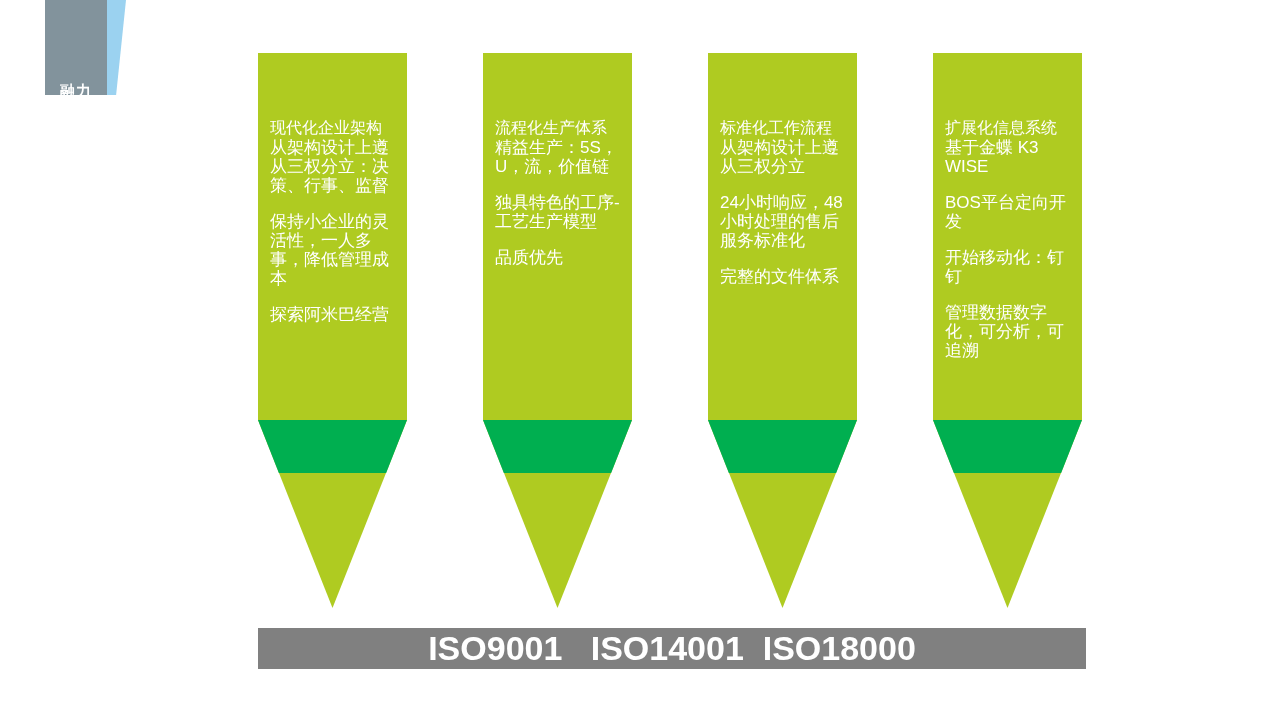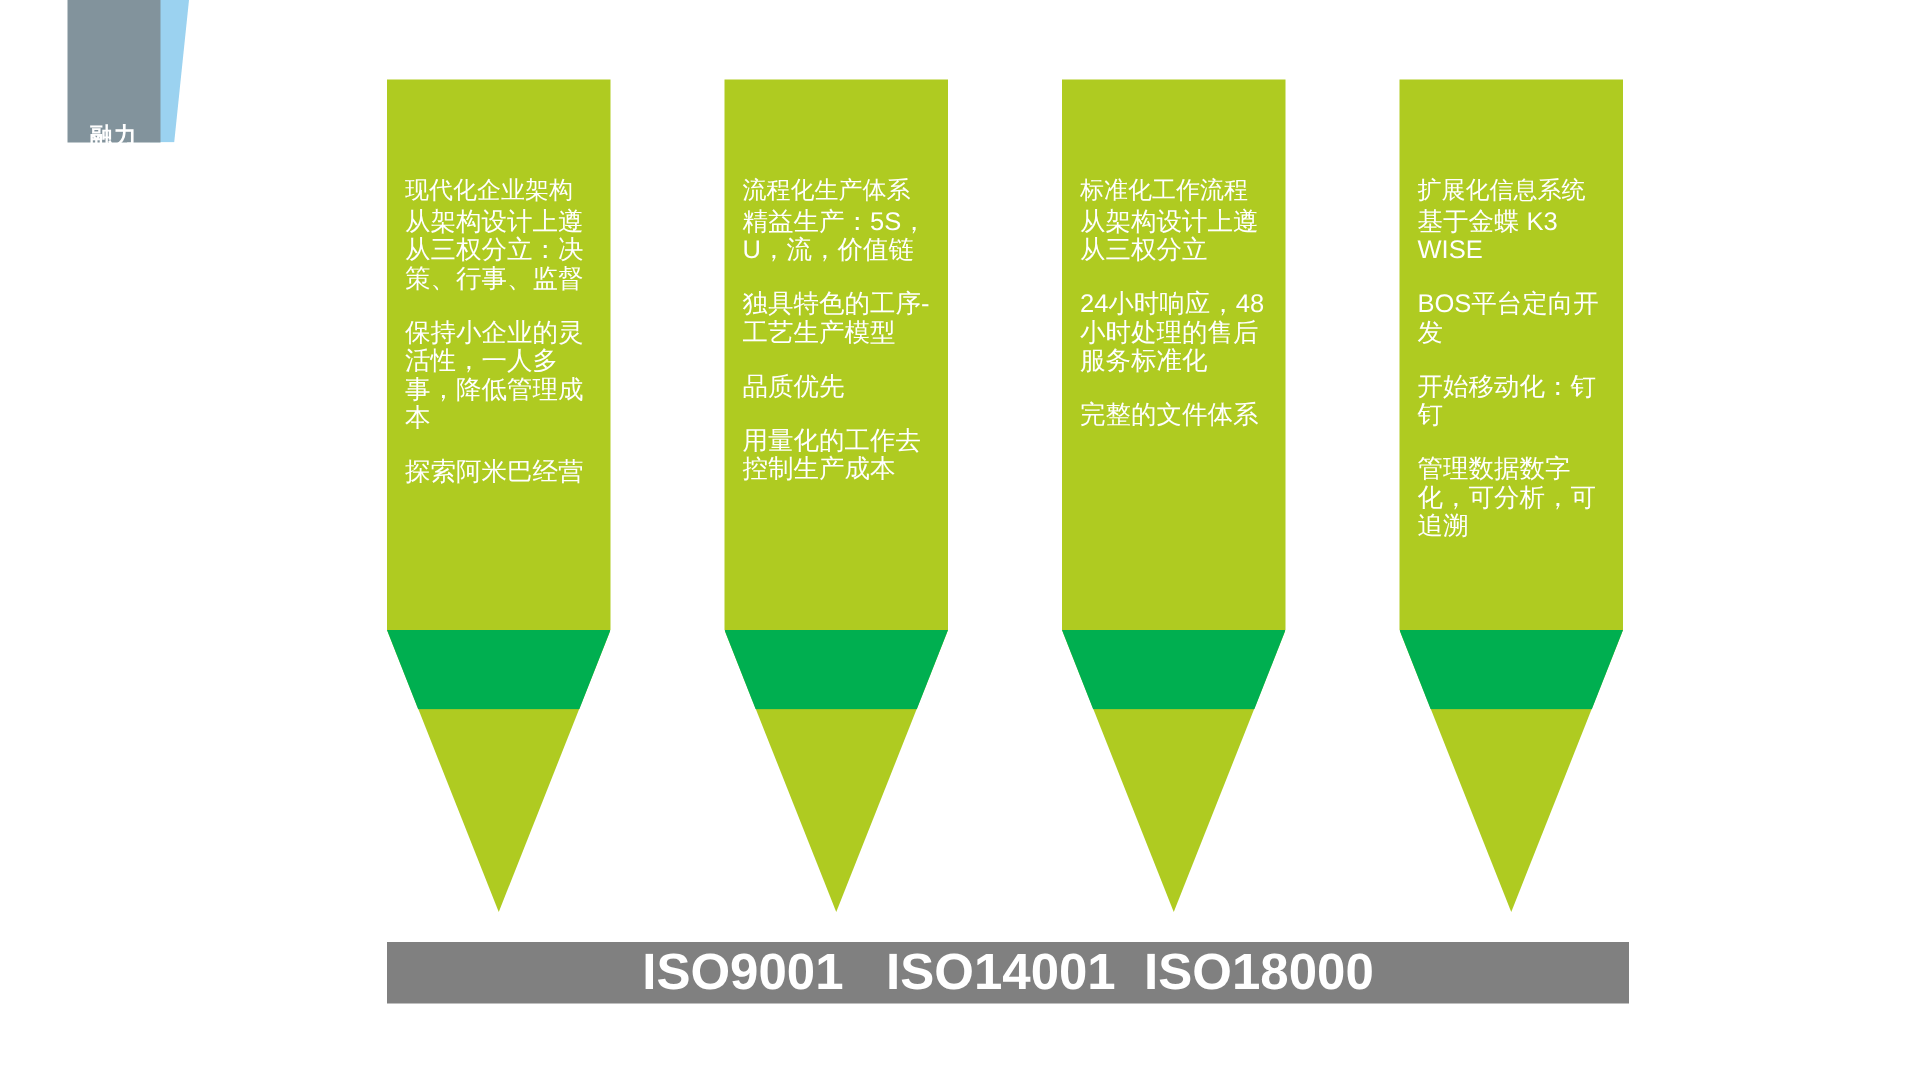--- a/index.html
+++ b/index.html
@@ -165,21 +165,20 @@
   <div class="col-block"></div>
   <div class="col-funnel">
     <div class="funnel-tri"></div>
     <div class="funnel-band"></div>
   </div>
   <div class="col-content">
     <div class="col-heading">流程化生产体系</div>
     <div class="col-item">精益生产：5S，U，流，价值链</div>
     <div class="col-item">独具特色的工序-工艺生产模型</div>
     <div class="col-item">品质优先</div>
-    <div class="col-item">用量化的工作去控制生产成本</div>
   </div>
 </div>
 
 <div class="column" style="left:708px;">
   <div class="col-block"></div>
   <div class="col-funnel">
     <div class="funnel-tri"></div>
     <div class="funnel-band"></div>
   </div>
   <div class="col-content">

